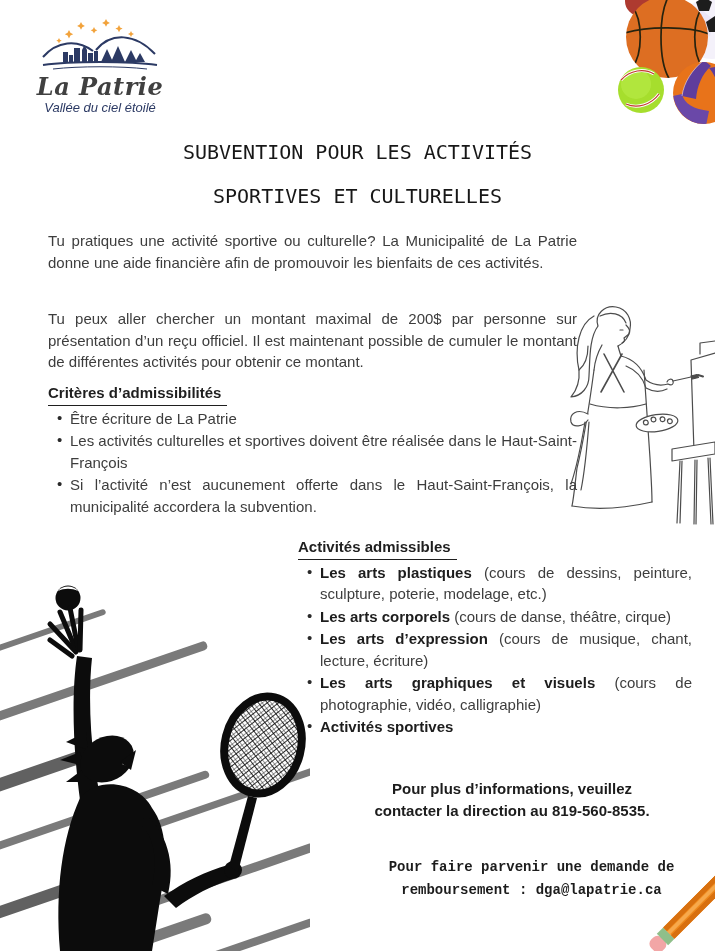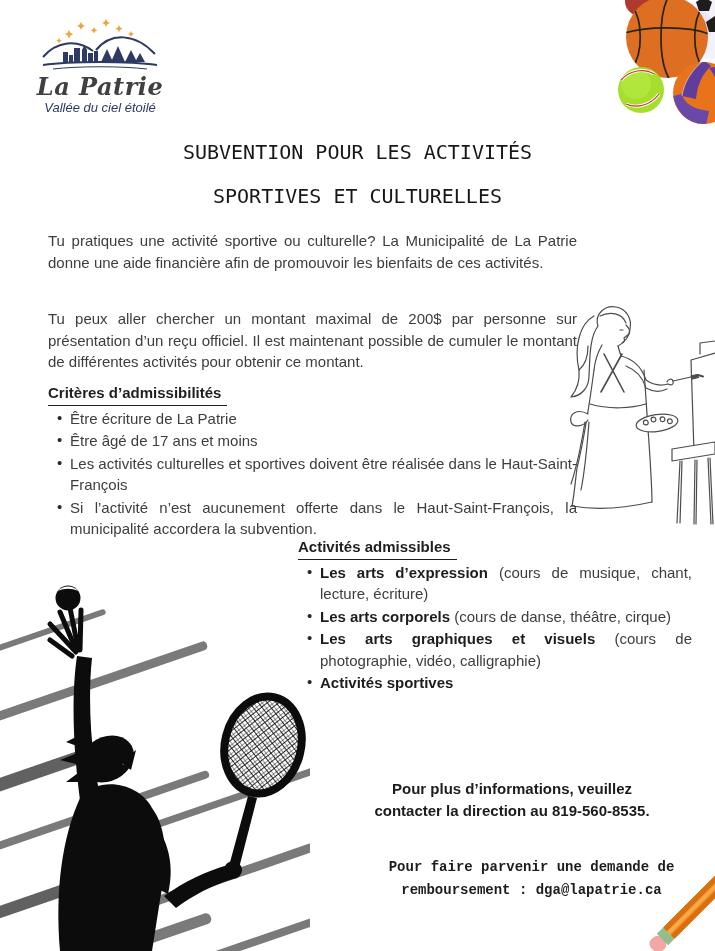--- a/index.html
+++ b/index.html
@@ -200,21 +200,20 @@
         <circle cx="103" cy="124" r="2.4"></circle>
         <circle cx="110" cy="127" r="2.4"></circle>
       </g>
     </g>
   </svg>
 
   <div class="section sec-criteria">
     <span class="sec-heading">Critères d’admissibilités</span>
     <ul class="blist">
       <li><span>Être écriture de La Patrie</span></li>
-      <li><span>Être âgé de 17 ans et moins</span></li>
       <li><span>Les activités culturelles et sportives doivent être réalisée dans le Haut-Saint-François</span></li>
       <li><span>Si l’activité n’est aucunement offerte dans le Haut-Saint-François, la municipalité accordera la subvention.</span></li>
     </ul>
   </div>
 
   <svg class="tennis" width="310" height="391" viewBox="0 0 310 391">
     <defs>
       <pattern id="strings" width="7" height="7" patternUnits="userSpaceOnUse" patternTransform="rotate(38)">
         <rect width="7" height="7" fill="#ffffff"></rect>
         <path d="M0 0 H7 M0 3.5 H7 M0 0 V7 M3.5 0 V7" stroke="#141414" stroke-width="0.9"></path>
@@ -270,22 +269,23 @@
     </g>
 
     <g transform="rotate(14 263 185)">
       <ellipse cx="263" cy="185" rx="38" ry="49" fill="url(#strings)" stroke="#0c0c0c" stroke-width="8"></ellipse>
     </g>
   </svg>
 
   <div class="section sec-activities">
     <span class="sec-heading">Activités admissibles</span>
     <ul class="blist">
+      <li><b>Les arts plastiques</b><span> (cours de dessins, peinture, sculpture, poterie, modelage, etc.)</span></li>
+      <li><b>Les arts corporels</b><span> (cours de danse, théâtre, cirque)</span></li>
       <li><b>Les arts d’expression</b><span> (cours de musique, chant, lecture, écriture)</span></li>
-      <li><b>Les arts corporels</b><span> (cours de danse, théâtre, cirque)</span></li>
       <li><b>Les arts graphiques et visuels</b><span> (cours de photographie, vidéo, calligraphie)</span></li>
       <li><b>Activités sportives</b><span></span></li>
     </ul>
   </div>
 
   <div class="contact contact-info">
     <div>Pour plus d’informations, veuillez</div>
     <div>contacter la direction au 819-560-8535.</div>
   </div>
   <div class="contact contact-refund">

